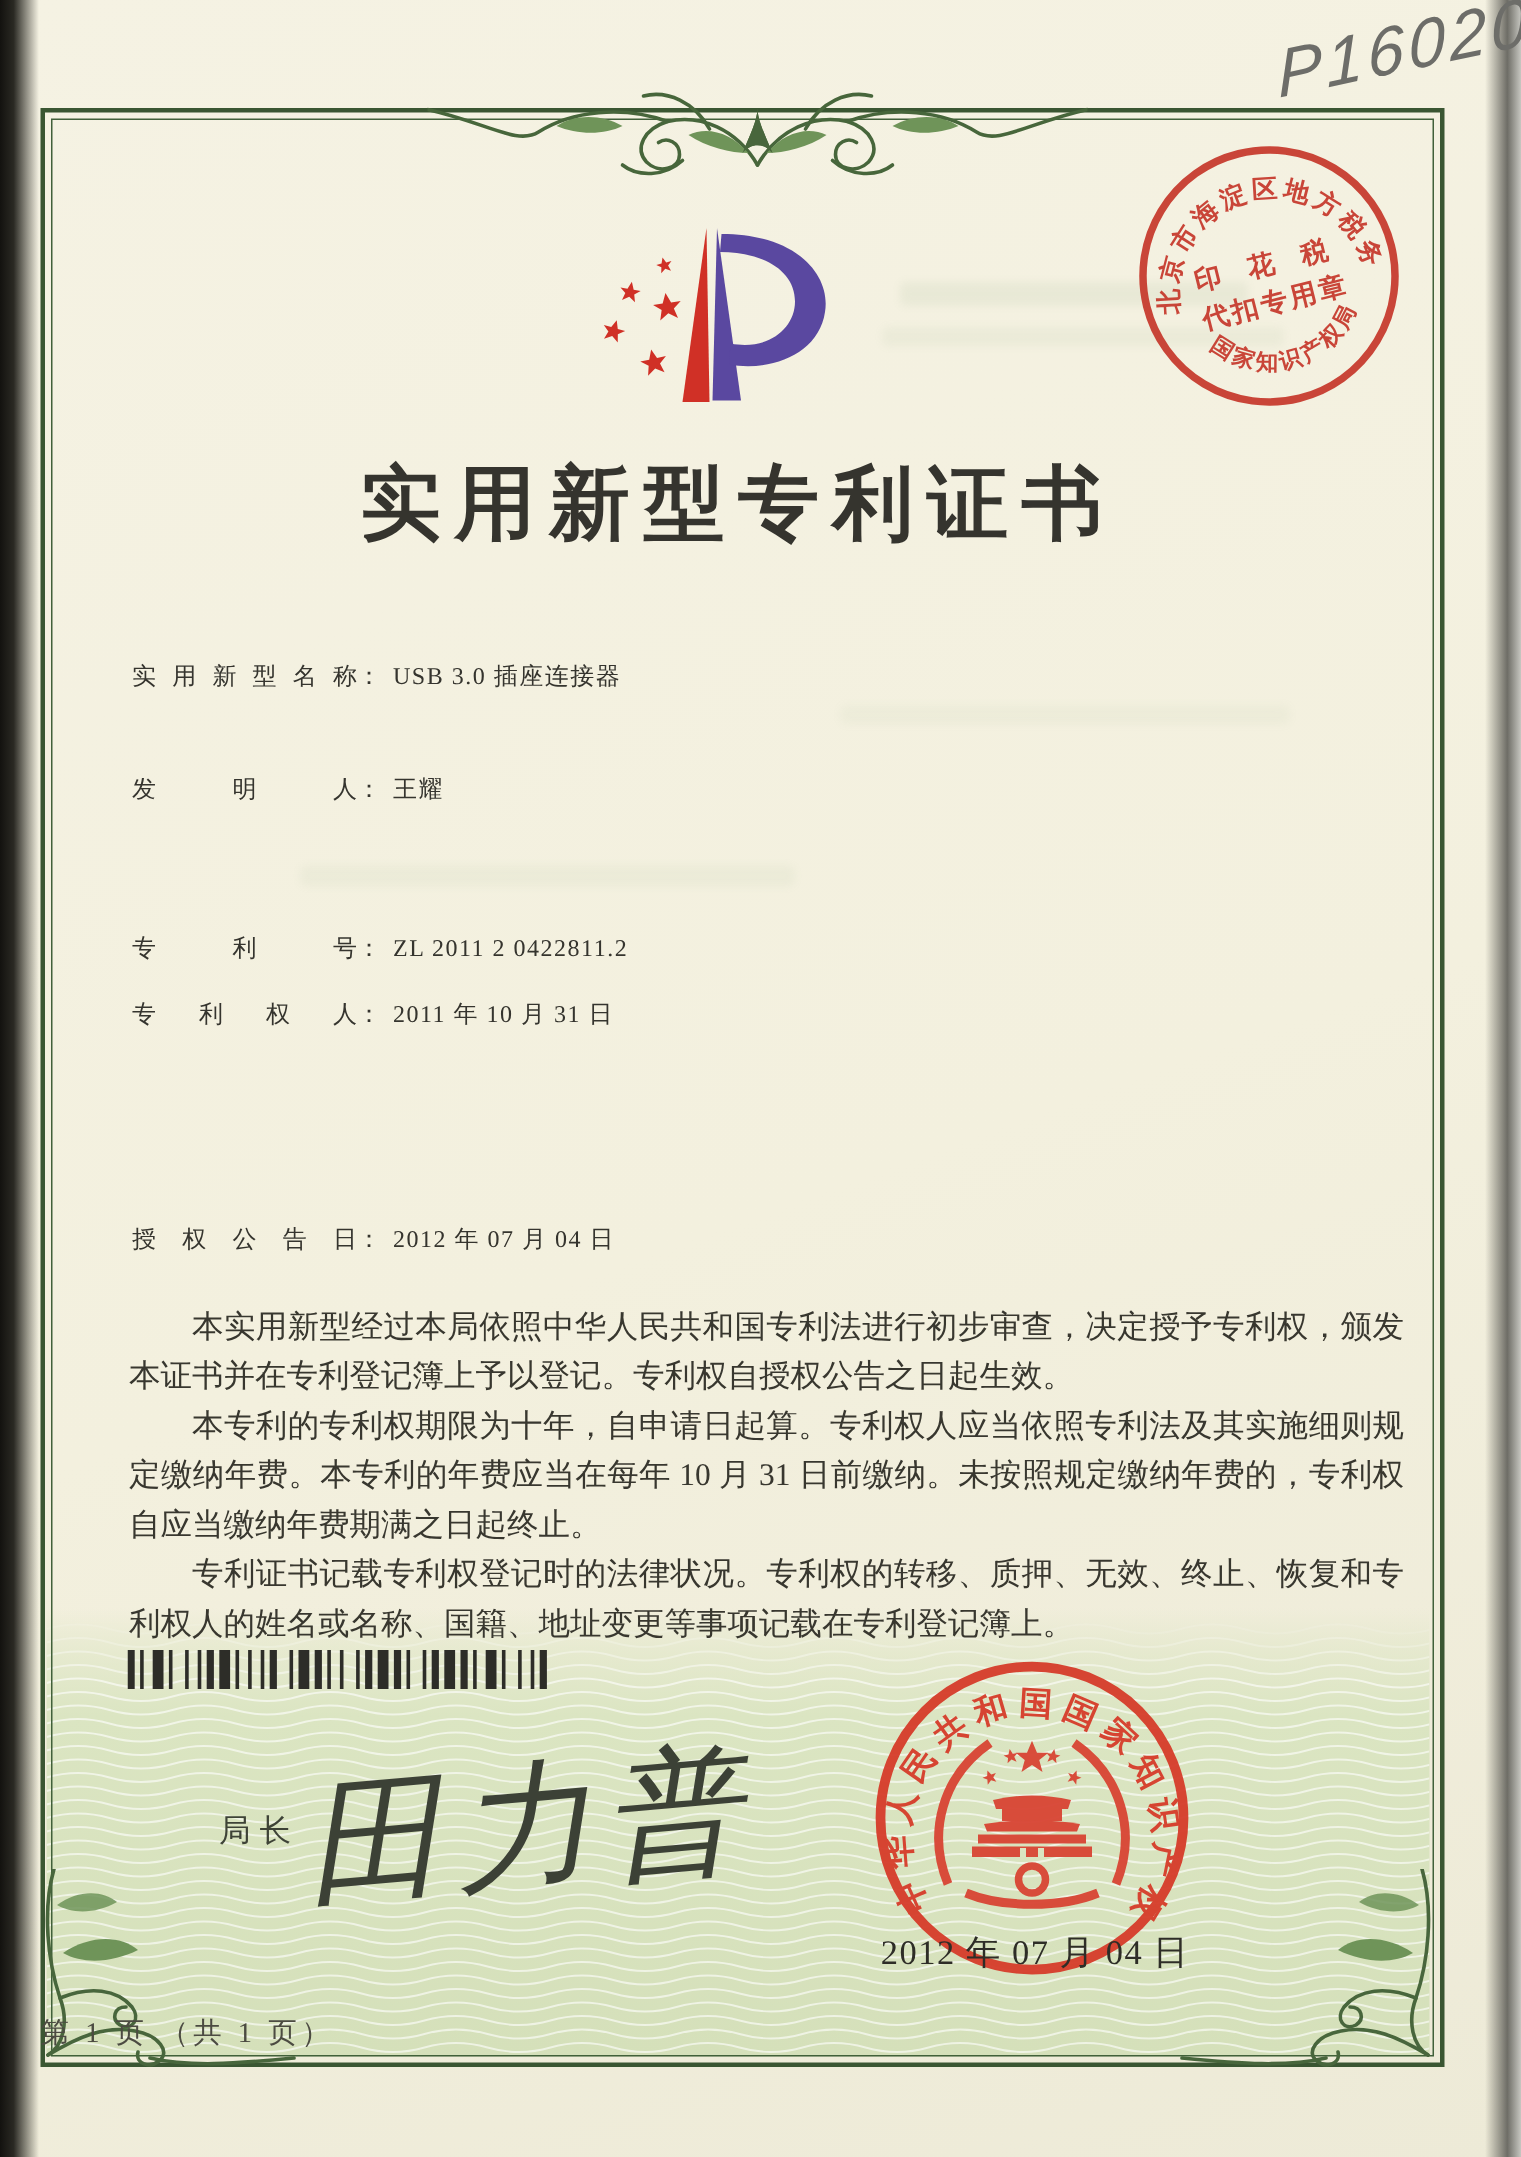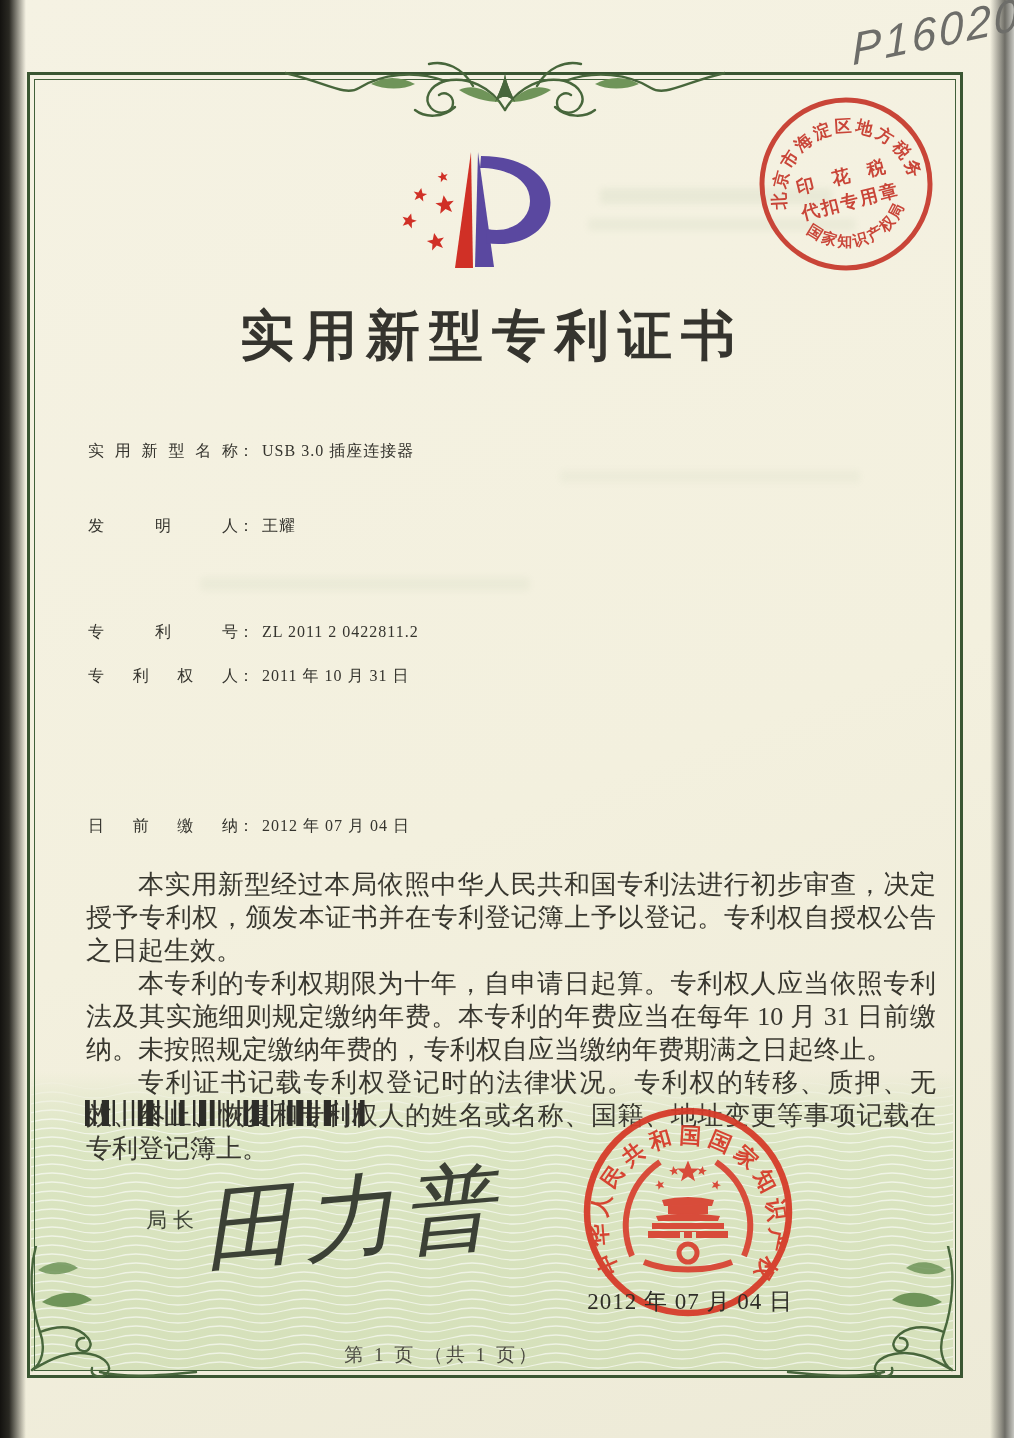--- a/index.html
+++ b/index.html
@@ -29,21 +29,21 @@
         letter-spacing:4px;white-space:pre;z-index:10;}
   
   .title{position:absolute;left:27px;top:300px;width:930px;text-align:center;
         font-size:54px;font-weight:700;letter-spacing:9px;color:#35342e;z-index:10;}
   
   .field-row{position:absolute;left:88px;height:32px;font-size:16px;color:#35342e;z-index:10;white-space:nowrap;}
   .flabel{display:inline-block;width:150px;text-align:justify;text-align-last:justify;}
   .fcolon{display:inline-block;}
   .fvalue{margin-left:8px;letter-spacing:1px;}
   
-  .body-text{position:absolute;left:86px;top:868px;width:850px;font-size:26px;
+  .body-text{position:absolute;left:86px;top:868px;width:850px;font-size:21px;
         line-height:33px;text-align:justify;color:#38372f;z-index:10;}
   .body-text p{margin:0;text-indent:2em;}
   
   .barcode{position:absolute;left:85px;top:1100px;z-index:10;}
   
   .sig-title{position:absolute;left:146px;top:1206px;font-size:21px;letter-spacing:6px;color:#3e4337;z-index:10;}
   .sig-svg{position:absolute;left:196px;top:1138px;z-index:10;}
   .sig-name{font-size:92px;fill:#3c4136;font-style:italic;letter-spacing:8px;
         font-family:"Liberation Serif",serif;}
   
@@ -51,21 +51,21 @@
   .stamp-ring{font-size:17px;font-weight:700;letter-spacing:3px;fill:#c6392c;}
   .stamp-ring-b{font-size:15px;font-weight:700;letter-spacing:2px;fill:#c6392c;}
   .stamp-center1{font-size:18px;font-weight:700;letter-spacing:7px;fill:#c6392c;}
   .stamp-center2{font-size:18px;font-weight:700;letter-spacing:2px;fill:#c6392c;}
   
   .seal{position:absolute;left:563px;top:1087px;z-index:11;opacity:0.95;}
   .seal-ring{font-size:22px;font-weight:700;letter-spacing:6px;fill:#d63c2a;}
   .seal-date{position:absolute;left:583px;top:1286px;width:214px;text-align:center;
         font-size:23px;color:#2e2d27;letter-spacing:1px;z-index:12;white-space:nowrap;}
   
-  .footer{position:absolute;left:27px;top:1342px;width:830px;text-align:center;
+  .footer{position:absolute;left:27px;top:1342px;width:830px;
         font-size:19px;letter-spacing:3px;color:#4c4b42;z-index:10;}
   
   .orn{position:absolute;z-index:8;}
   
   .ghost{position:absolute;background:#8aa67e;filter:blur(3px);border-radius:4px;z-index:2;}
   .g1{left:600px;top:188px;width:232px;height:16px;opacity:0.10;}
   .g2{left:588px;top:218px;width:268px;height:13px;opacity:0.08;}
   .g3{left:200px;top:577px;width:330px;height:14px;opacity:0.07;}
   .g4{left:560px;top:470px;width:300px;height:13px;opacity:0.06;}
 </style>
@@ -190,21 +190,21 @@
   <div class="field-row" style="top:516px">
     <span class="flabel">发明人</span><span class="fcolon">：</span><span class="fvalue">王耀</span>
   </div>
   <div class="field-row" style="top:622px">
     <span class="flabel">专利号</span><span class="fcolon">：</span><span class="fvalue">ZL 2011 2 0422811.2</span>
   </div>
   <div class="field-row" style="top:666px">
     <span class="flabel">专利权人</span><span class="fcolon">：</span><span class="fvalue">2011 年 10 月 31 日</span>
   </div>
   <div class="field-row" style="top:816px">
-    <span class="flabel">日前缴纳</span><span class="fcolon">：</span><span class="fvalue">2012 年 07 月 04 日</span>
+    <span class="flabel">授权公告日</span><span class="fcolon">：</span><span class="fvalue">2012 年 07 月 04 日</span>
   </div>
 
   <div class="body-text">
     <p>本实用新型经过本局依照中华人民共和国专利法进行初步审查，决定授予专利权，颁发本证书并在专利登记簿上予以登记。专利权自授权公告之日起生效。</p>
     <p>本专利的专利权期限为十年，自申请日起算。专利权人应当依照专利法及其实施细则规定缴纳年费。本专利的年费应当在每年 10 月 31 日前缴纳。未按照规定缴纳年费的，专利权自应当缴纳年费期满之日起终止。</p>
     <p>专利证书记载专利权登记时的法律状况。专利权的转移、质押、无效、终止、恢复和专利权人的姓名或名称、国籍、地址变更等事项记载在专利登记簿上。</p>
   </div>
 
   <svg id="barcode" class="barcode" width="310" height="26">
       <rect x="0.0" y="0" width="4.8" height="26" fill="#2d2d28"></rect>

